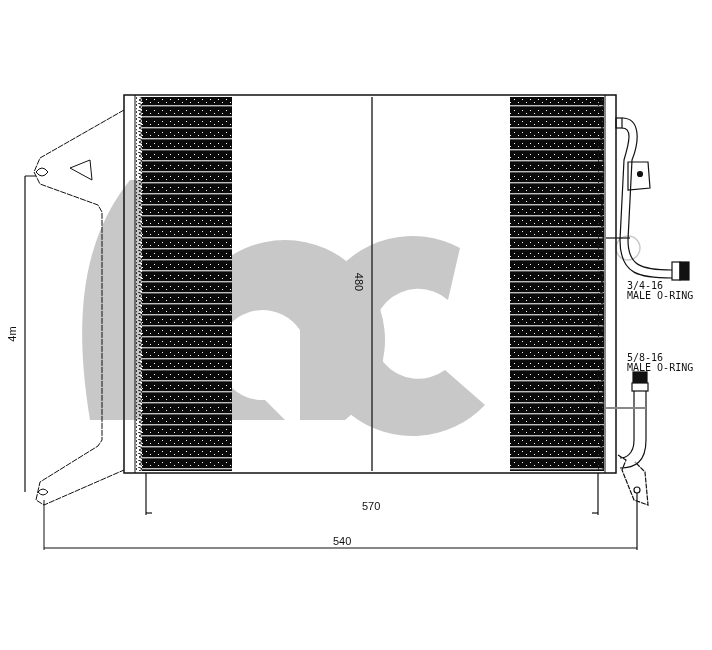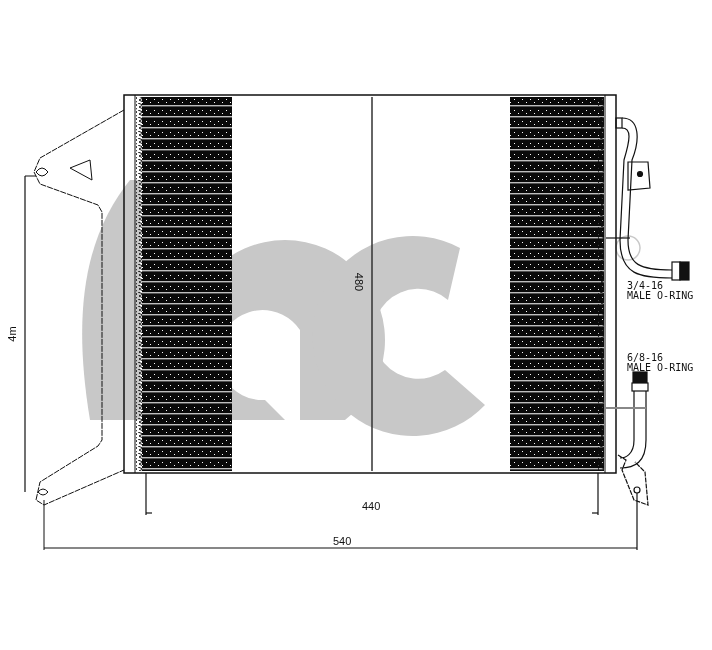--- a/index.html
+++ b/index.html
@@ -83,19 +83,19 @@
     <line x1="146" y1="473" x2="146" y2="515"></line>
     <line x1="598" y1="473" x2="598" y2="515"></line>
     <line x1="146" y1="513" x2="152" y2="513"></line>
     <line x1="592" y1="513" x2="598" y2="513"></line>
     <line x1="44" y1="548" x2="637" y2="548"></line>
   </g>
 </svg>
 
 <div class="lbl" style="left:627px; top:280px;">3/4-16</div>
 <div class="lbl" style="left:627px; top:290px;">MALE O-RING</div>
-<div class="lbl" style="left:627px; top:352px;">6/8-16</div>
+<div class="lbl" style="left:627px; top:352px;">5/8-16</div>
 <div class="lbl" style="left:627px; top:362px;">MALE O-RING</div>
 
 <div class="dim rot90" style="left:350px; top:276px;">480</div>
-<div class="dim" style="left:362px; top:500px;">440</div>
+<div class="dim" style="left:362px; top:500px;">570</div>
 <div class="dim" style="left:333px; top:535px;">540</div>
 <div class="dim rot" style="left:4px; top:328px;">4m</div>
 
 </body></html>

